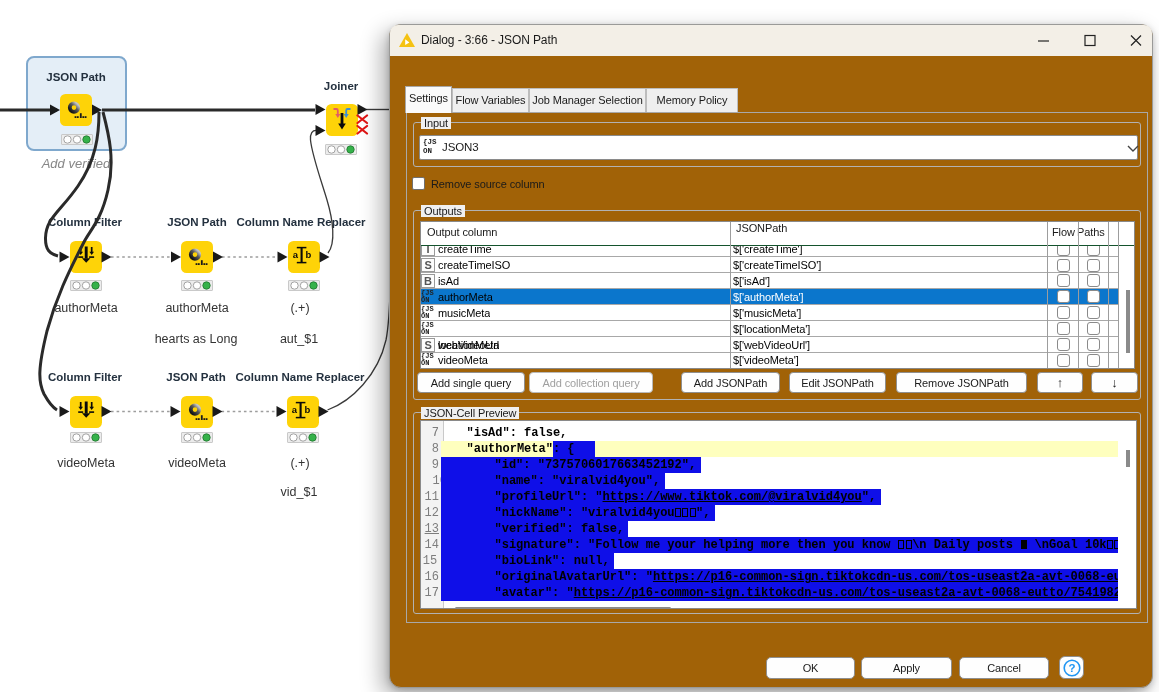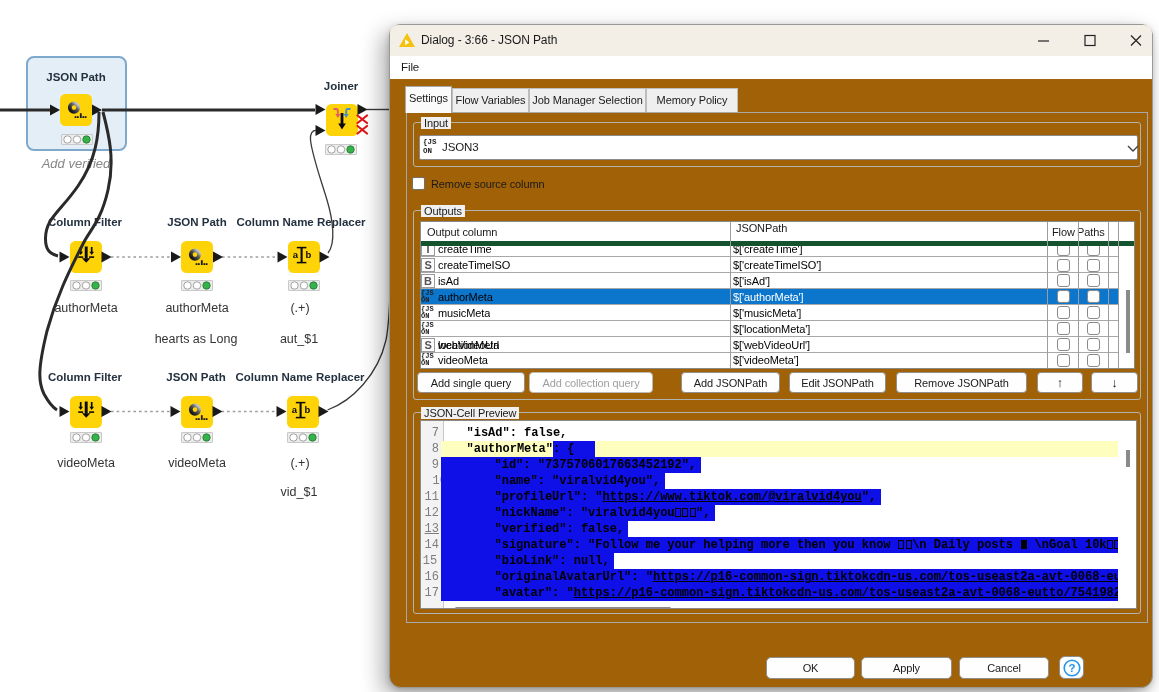--- a/index.html
+++ b/index.html
@@ -274,23 +274,20 @@
       <path d="M8 0 L16 14 L0 14 Z" fill="#f5c211"></path>
       <path d="M6.2 6.2 L10.4 9.4 L6.2 12 Z" fill="#fff"></path>
     </svg>
     <div class="abs" style="left:31px;top:8px;font-size:12px;">Dialog - 3:66 - JSON Path</div>
     <svg class="abs" style="left:648px;top:8px" width="106" height="16" viewBox="0 0 106 16">
       <line x1="0" y1="8" x2="11" y2="8" stroke="#222" stroke-width="1.2"></line>
       <rect x="47" y="2.5" width="10" height="10" fill="none" stroke="#222" stroke-width="1.2"></rect>
       <path d="M93 2.5 L103 12.5 M103 2.5 L93 12.5" stroke="#222" stroke-width="1.2"></path>
     </svg>
   </div>
-  <div id="menubar">
-      <div class="abs" style="left:11px;top:5px;font-size:11.5px;">File</div>
-    </div>
 
   <div class="abs" style="left:16px;top:87px;width:742px;height:511px;border:1px solid #a8a8a8;box-sizing:border-box;z-index:2;"></div>
   <div class="tab" style="left:62px;width:77px;">Flow Variables</div>
   <div class="tab" style="left:139px;width:117px;">Job Manager Selection</div>
   <div class="tab" style="left:256px;width:92px;">Memory Policy</div>
   <div class="tab" style="left:15px;width:47px;top:61px;height:27px;background:#fafafa;z-index:3;border-color:#a8a8a8;">Settings</div>
 
   <div class="grp" style="left:23px;top:97px;width:728px;height:45px;z-index:4;">
     <div class="grplbl">Input</div>
     <div class="abs" style="left:5px;top:12px;width:719px;height:25px;background:#fff;border:1px solid #8a8a8a;border-radius:2px;box-sizing:border-box;">
@@ -368,21 +365,21 @@
           <div class="abs" style="left: 0px; top: 130.9px; width: 697px; height: 15.9px;">
             <div class="abs mono" style="left:0px;top:0.5px;font-size:7px;font-weight:bold;line-height:7px;color:#222;">{JS<br>ON</div>
             <div class="cell" style="left:17px;top:1.5px;color:#000;">videoMeta</div>
             <div class="cell" style="left:312px;top:1.5px;color:#000;">$['videoMeta']</div>
             <div class="cb" style="left:635.5px;top:1px;"></div>
             <div class="cb" style="left:665.5px;top:1px;"></div>
             <div class="abs" style="left:0;top:14.9px;width:697px;height:1px;background:#a8a8a8;"></div>
           </div>
         </div>
 
-      <div class="abs" style="left:0;top:0;width:713px;height:23.6px;background:#fff;border-bottom:5px solid #14532d;box-sizing:border-box;">
+      <div class="abs" style="left:0;top:0;width:713px;height:23.6px;background:#fff;border-bottom:1px solid #14532d;box-sizing:border-box;">
         <div class="cell" style="left:6px;top:4px;">Output column</div>
         <div class="cell" style="left:315px;top:0;">JSONPath</div>
         <div class="cell" style="left:631px;top:4px;">Flow</div>
         <div class="cell" style="left:656px;top:4px;">Paths</div>
       </div>
 
       <div class="abs" style="left:309px;top:0;width:1px;height:146px;background:#9d9d9d;"></div>
       <div class="abs" style="left:626px;top:0;width:1px;height:146px;background:#9d9d9d;"></div>
       <div class="abs" style="left:657px;top:0;width:1px;height:146px;background:#9d9d9d;"></div>
       <div class="abs" style="left:687px;top:0;width:1px;height:146px;background:#9d9d9d;"></div>

